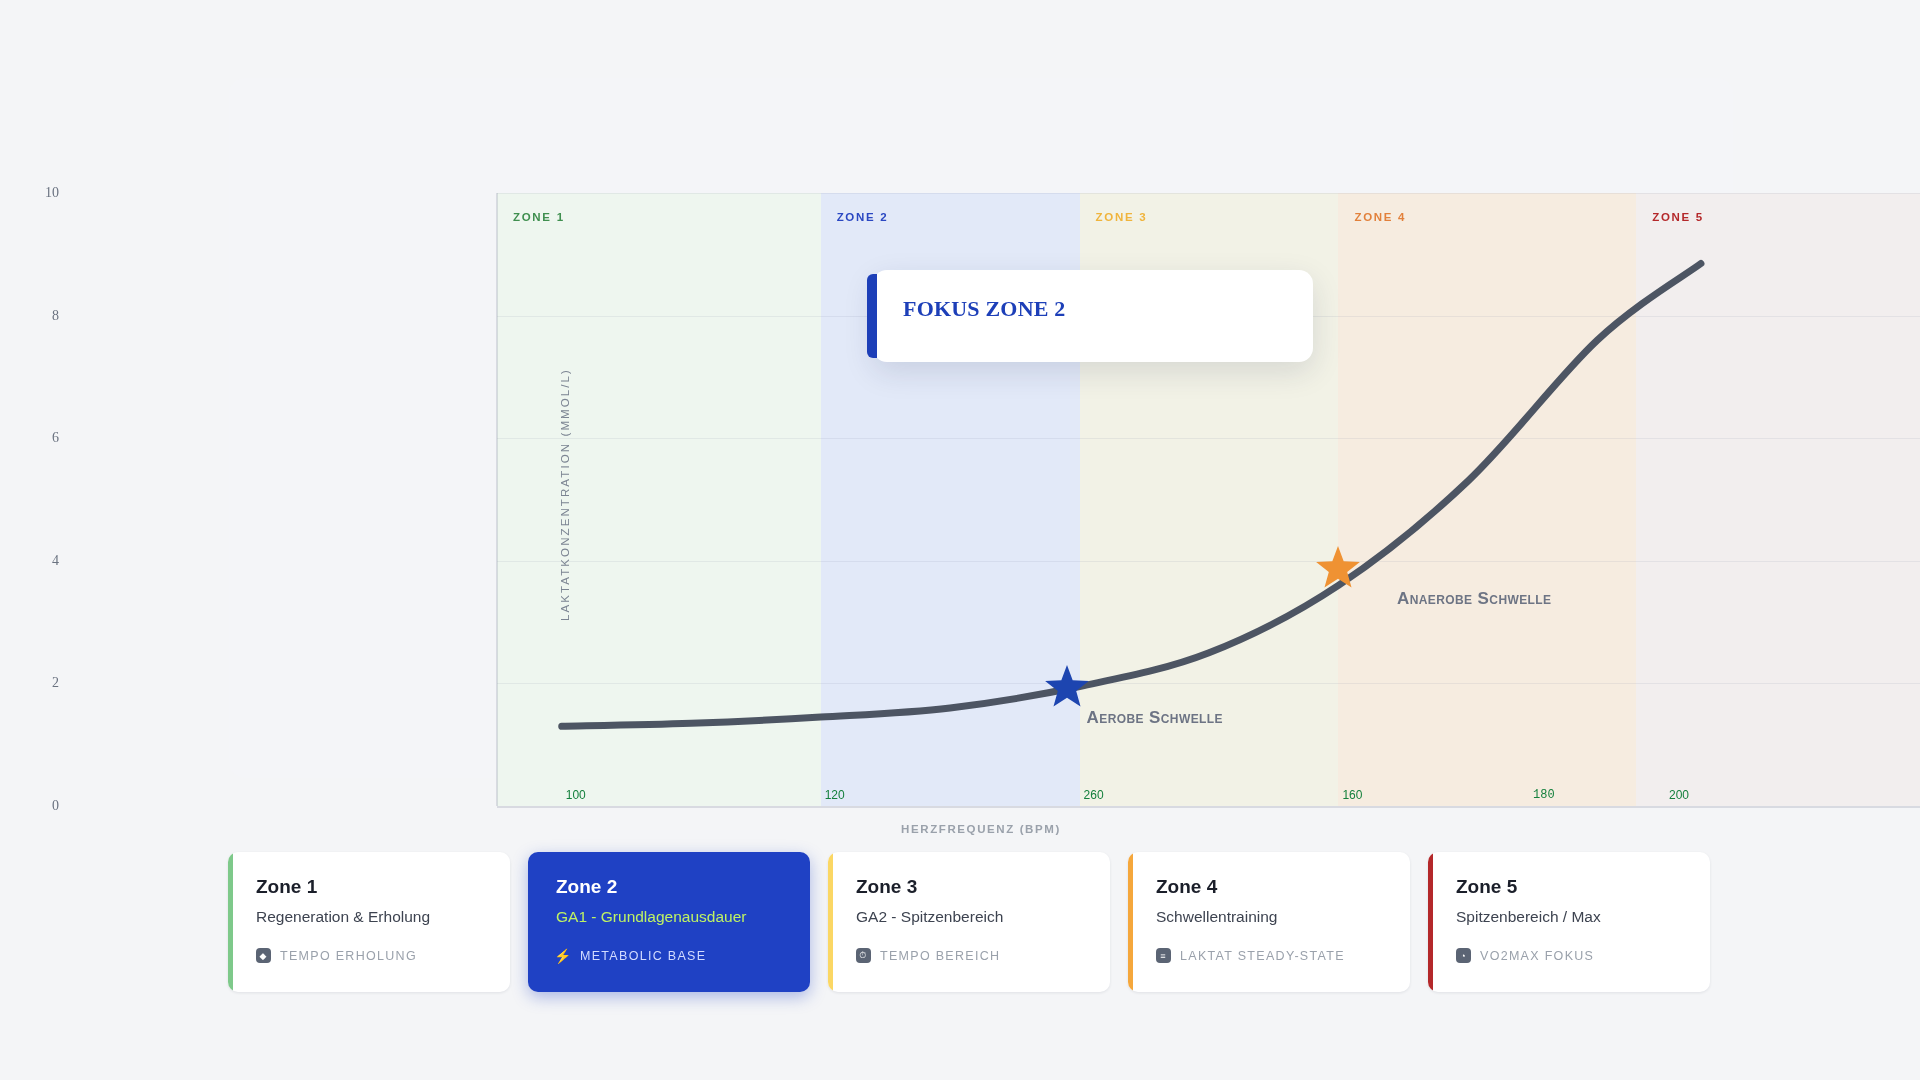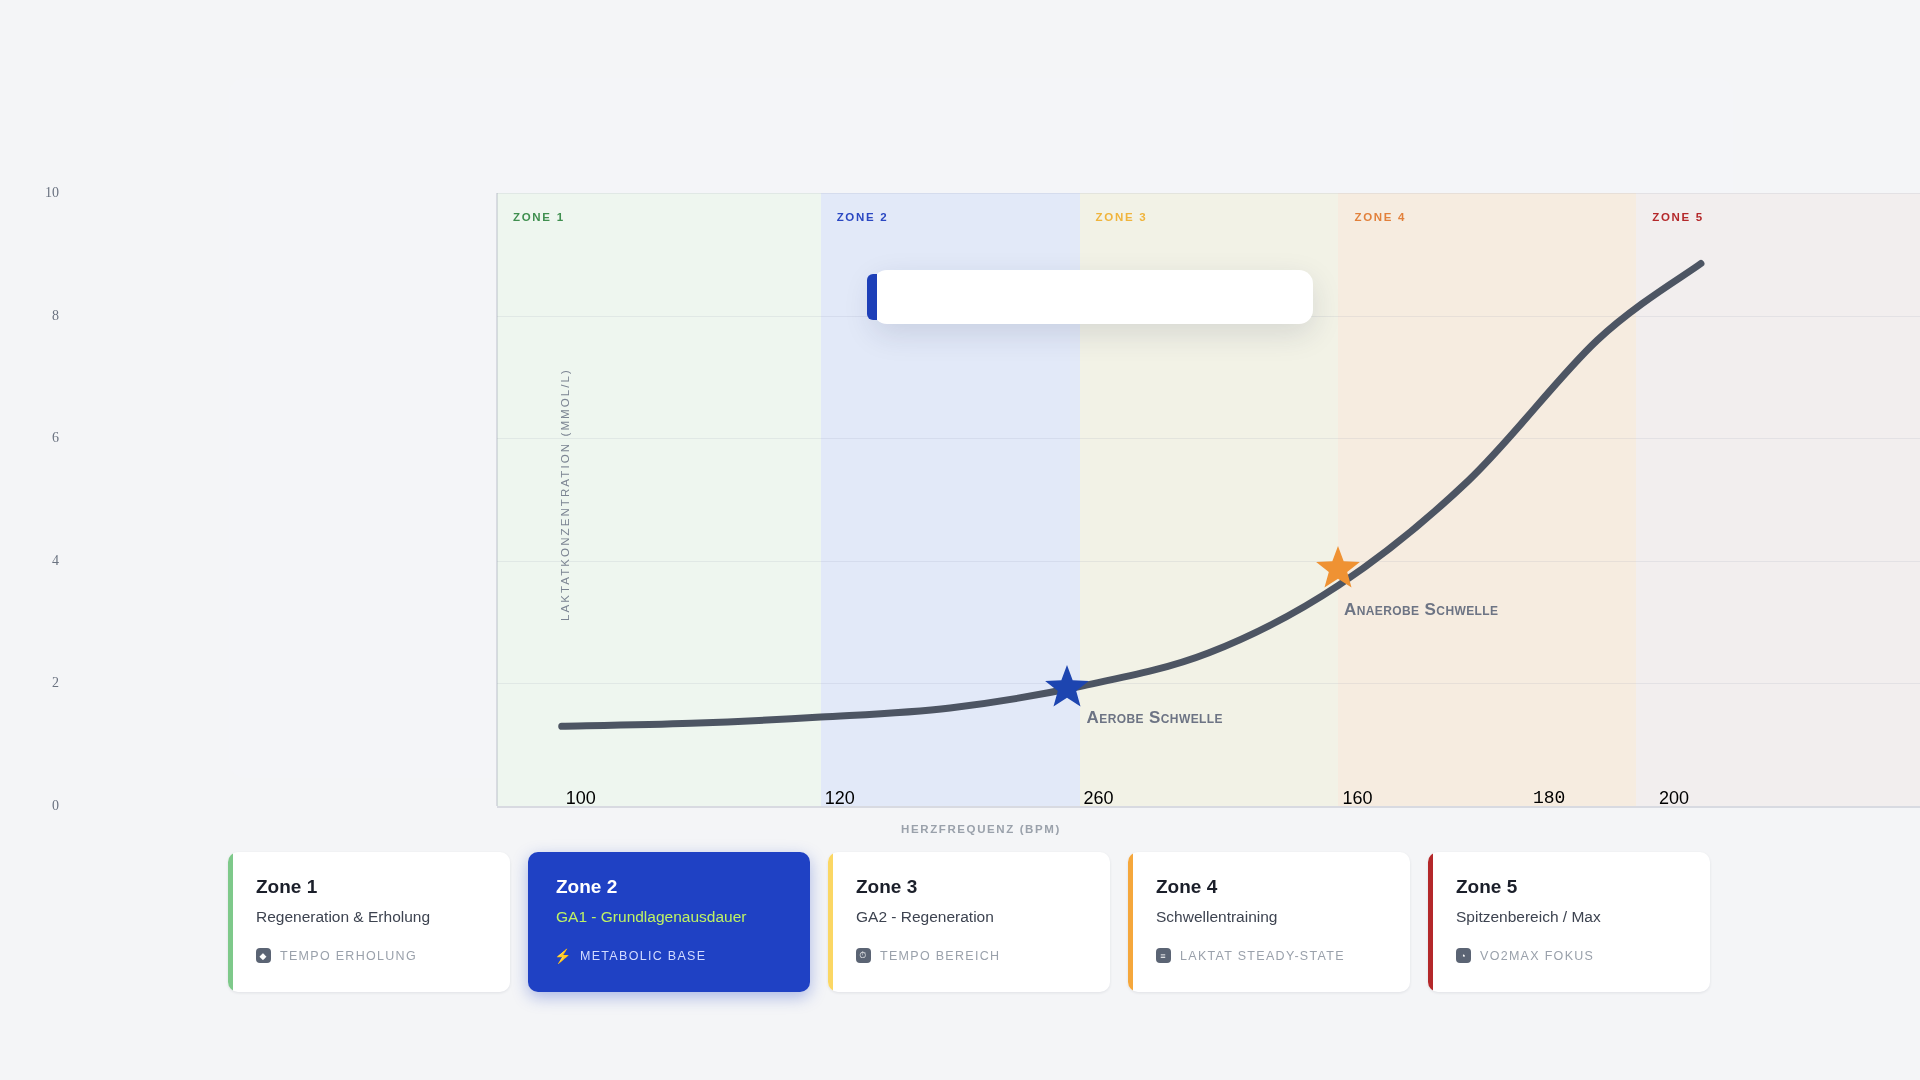--- a/index.html
+++ b/index.html
@@ -39,21 +39,21 @@
   .ytick{
     position:absolute;
     right:1674px;
     font-size:14px;color:#6a7280;
     text-align:right;width:40px;
     transform:translateY(-50%);
     font-family:Liberation Serif, serif;
   }
   .xtick{
     position:absolute;
-    font-size:18px;color:#000000;
+    font-size:12px;color:#15803d;
     white-space:nowrap;
   }
   .yaxis-title{
     position:absolute;
     left:330px;top:290px;
     font-size:11.5px;
     letter-spacing:2.1px;
     color:#7b8492;
     font-weight:500;
     transform-origin:0 0;
@@ -191,30 +191,31 @@
       <svg width="1424" height="613" style="position: absolute; left: 0px; top: 0px; overflow: visible;">
         <path d="M 64.72727272727273 533.31 C 86.30303030303031 532.7991666666667, 151.030303030303 531.7775, 194.18181818181816 530.245 C 237.33333333333331 528.7125, 280.4848484848485 526.6691666666667, 323.6363636363636 524.115 C 366.78787878787875 521.5608333333333, 409.9393939393939 520.0283333333333, 453.09090909090907 514.92 C 496.24242424242425 509.8116666666666, 539.3939393939395 502.65999999999997, 582.5454545454546 493.465 C 625.6969696969697 484.27, 668.8484848484849 476.60749999999996, 712 459.75 C 755.1515151515151 442.89250000000004, 798.3030303030304 420.92666666666673, 841.4545454545455 392.32000000000005 C 884.6060606060606 363.71333333333337, 927.7575757575758 328.97666666666663, 970.9090909090909 288.10999999999996 C 1014.060606060606 247.24333333333328, 1061.5272727272727 183.38916666666665, 1100.3636363636363 147.12 C 1139.1999999999998 110.85083333333336, 1186.6666666666667 83.26583333333333, 1203.9272727272728 70.495" fill="none" stroke="#4d5563" stroke-width="7" stroke-linecap="round"></path>
       </svg>
       <svg width="46" height="46" style="position: absolute; left: 546.6px; top: 472.304px;">
         <path d="M 23 0 L 28.67800553714529 15.184895834338008 L 44.874299874788534 15.89260912937621 L 32.18720594741119 25.98510416566199 L 36.519060802726884 41.60739087062379 L 23 32.66 L 9.48093919727312 41.60739087062379 L 13.812794052588817 25.985104165661994 L 1.1257001252114662 15.892609129376211 L 17.321994462854708 15.184895834338008 Z" fill="#1d45b0"></path>
       </svg>
       <div class="marker-label" style="left: 589.6px; top: 515.304px;">Aerobe Schwelle</div>
       <svg width="46" height="46" style="position: absolute; left: 818.455px; top: 352.769px;">
         <path d="M 23 0 L 28.67800553714529 15.184895834338008 L 44.874299874788534 15.89260912937621 L 32.18720594741119 25.98510416566199 L 36.519060802726884 41.60739087062379 L 23 32.66 L 9.48093919727312 41.60739087062379 L 13.812794052588817 25.985104165661994 L 1.1257001252114662 15.892609129376211 L 17.321994462854708 15.184895834338008 Z" fill="#ef9233"></path>
       </svg>
-      <div class="marker-label" style="left: 847px; top: 395.769px; margin-top: 11px;">Anaerobe Schwelle</div>
+      <div class="marker-label" style="left: 900px; top: 395.769px;">Anaerobe Schwelle</div>
     </div>
 
   <div class="axis-line-y"></div>
   <div class="axis-line-x"></div>
 
   <div class="yaxis-title">LAKTATKONZENTRATION (MMOL/L)</div>
   <div class="xaxis-title">HERZFREQUENZ (BPM)</div>
 
   <div class="tooltip">
+    <div class="tt-title">FOKUS ZONE 2</div>
   </div>
 
 <div class="ytick" style="top: 728px;">0</div>
     <div class="ytick" style="top: 605.4px;">2</div>
     <div class="ytick" style="top: 482.8px;">4</div>
     <div class="ytick" style="top: 360.2px;">6</div>
     <div class="ytick" style="top: 237.6px;">8</div>
     <div class="ytick" style="top: 115px;">10</div>
     <div class="xtick" style="left: 336.727px; top: 710px;">100</div>
     <div class="xtick" style="left: 595.636px; top: 710px;">120</div>
@@ -238,21 +239,21 @@
       <div class="card-title">Zone 2</div>
       <div class="card-sub">GA1 - Grundlagenausdauer</div>
       <div class="card-meta">
         <span class="meta-icon">⚡</span>
         <span>METABOLIC BASE</span>
       </div>
     </div>
     <div class="card">
       <div class="accent" style="background: rgb(251, 215, 100);"></div>
       <div class="card-title">Zone 3</div>
-      <div class="card-sub">GA2 - Regeneration</div>
+      <div class="card-sub">GA2 - Spitzenbereich</div>
       <div class="card-meta">
         <span class="meta-icon">⏱</span>
         <span>TEMPO BEREICH</span>
       </div>
     </div>
     <div class="card">
       <div class="accent" style="background: rgb(245, 167, 60);"></div>
       <div class="card-title">Zone 4</div>
       <div class="card-sub">Schwellentraining</div>
       <div class="card-meta">

